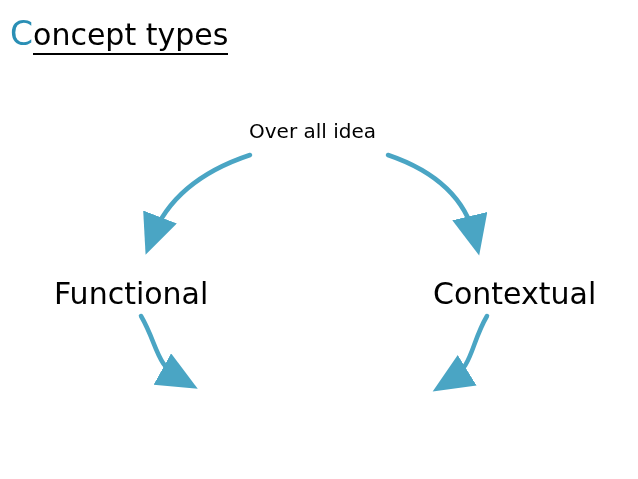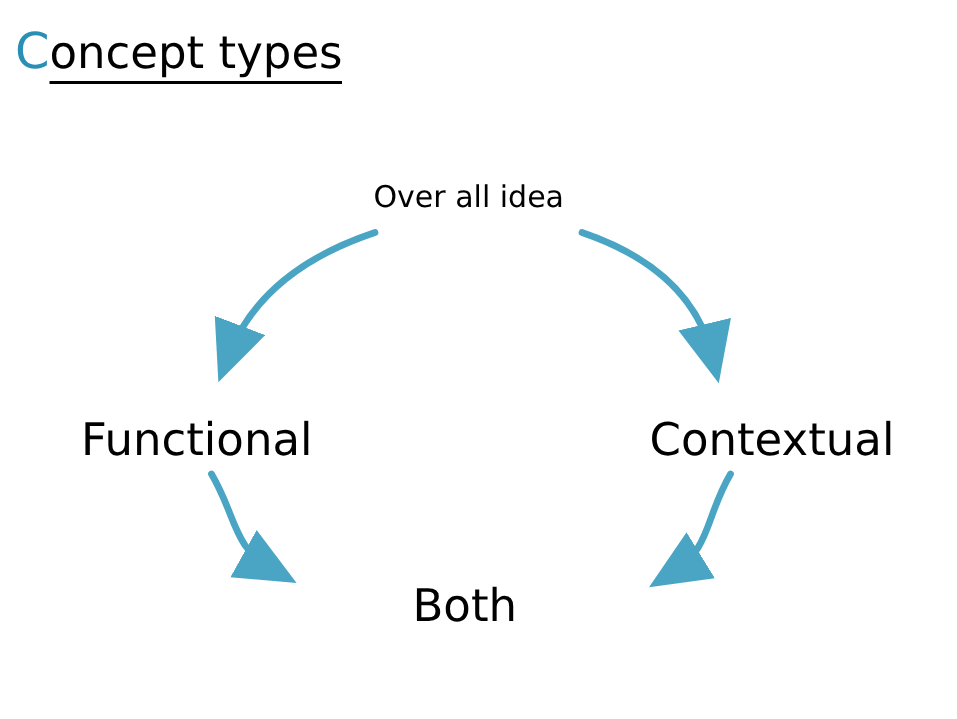--- a/index.html
+++ b/index.html
@@ -92,15 +92,14 @@
     <path d="M388,155 C432,170 465,196 475,238" fill="none" stroke="#4aa5c4" stroke-width="4.5" stroke-linecap="round" marker-end="url(#ah)"></path>
 
     <path d="M141,316 C158,345 155,365 182,380" fill="none" stroke="#4aa5c4" stroke-width="4.5" stroke-linecap="round" marker-end="url(#ah)"></path>
 
     <path d="M487,316 C470,345 474,366 448,382" fill="none" stroke="#4aa5c4" stroke-width="4.5" stroke-linecap="round" marker-end="url(#ah)"></path>
   </svg>
 
   <div class="node-label" id="label-overall">Over all idea</div>
   <div class="node-label" id="label-functional">Functional</div>
   <div class="node-label" id="label-contextual">Contextual</div>
-  <div class="node-label" id="label-both">Both</div>
 
 </div>
 
 </body></html>

